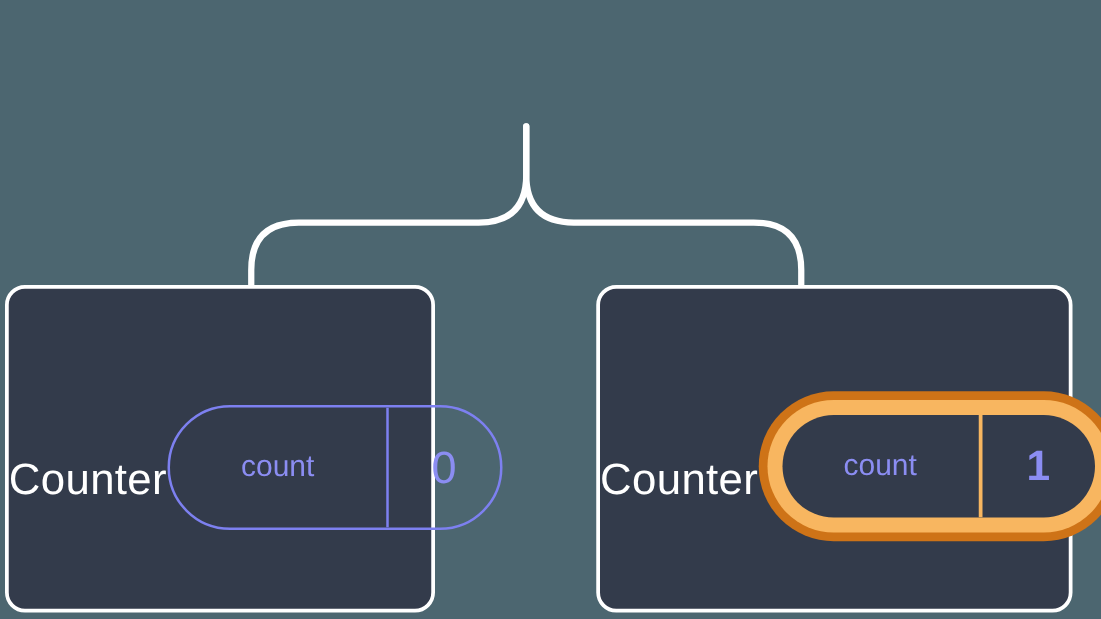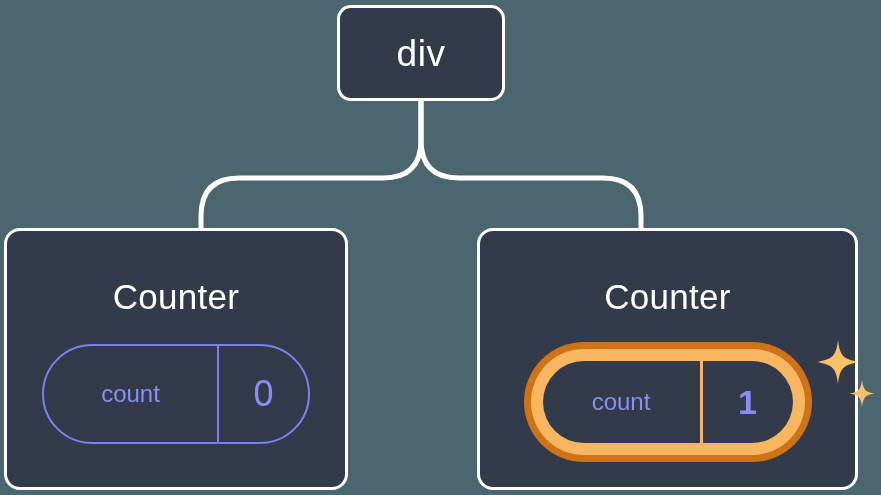--- a/index.html
+++ b/index.html
@@ -50,21 +50,21 @@
   
   .child-card {
     position: absolute;
     top: 228px;
     height: 262px;
     background: #333b4b;
     border: 3px solid #ffffff;
     border-radius: 16px;
     box-sizing: border-box;
     display: flex;
-    flex-direction: column;
+    flex-direction: row;
     align-items: center;
   }
   .child-card.left  { left: 4px;   width: 344px; }
   .child-card.right { left: 477px; width: 381px; }
 
   .child-title {
     color: #ffffff;
     font-size: 35px;
     font-weight: 300;
     letter-spacing: 0.3px;
@@ -179,23 +179,20 @@
 </head>
 <body>
 
 <div id="stage">
 
   <svg id="connector-layer" viewBox="0 0 881 495" width="881" height="495" fill="none">
     <path d="M421 101 L421 140 Q421 178 459 178 L603 178 Q641 178 641 216 L641 230" stroke="#ffffff" stroke-width="5" stroke-linecap="round" fill="none"></path>
     <path d="M421 101 L421 140 Q421 178 383 178 L239 178 Q201 178 201 216 L201 230" stroke="#ffffff" stroke-width="5" stroke-linecap="round" fill="none"></path>
   </svg>
 
-  <div class="root-node">
-    <span class="root-label">div</span>
-  </div>
 
   <div class="child-card left">
     <span class="child-title">Counter</span>
 
     <div class="pill-wrap">
       <div class="pill plain">
         <div class="cell cell-key">
           <span class="key-text">count</span>
         </div>
         <div class="cell cell-val">

